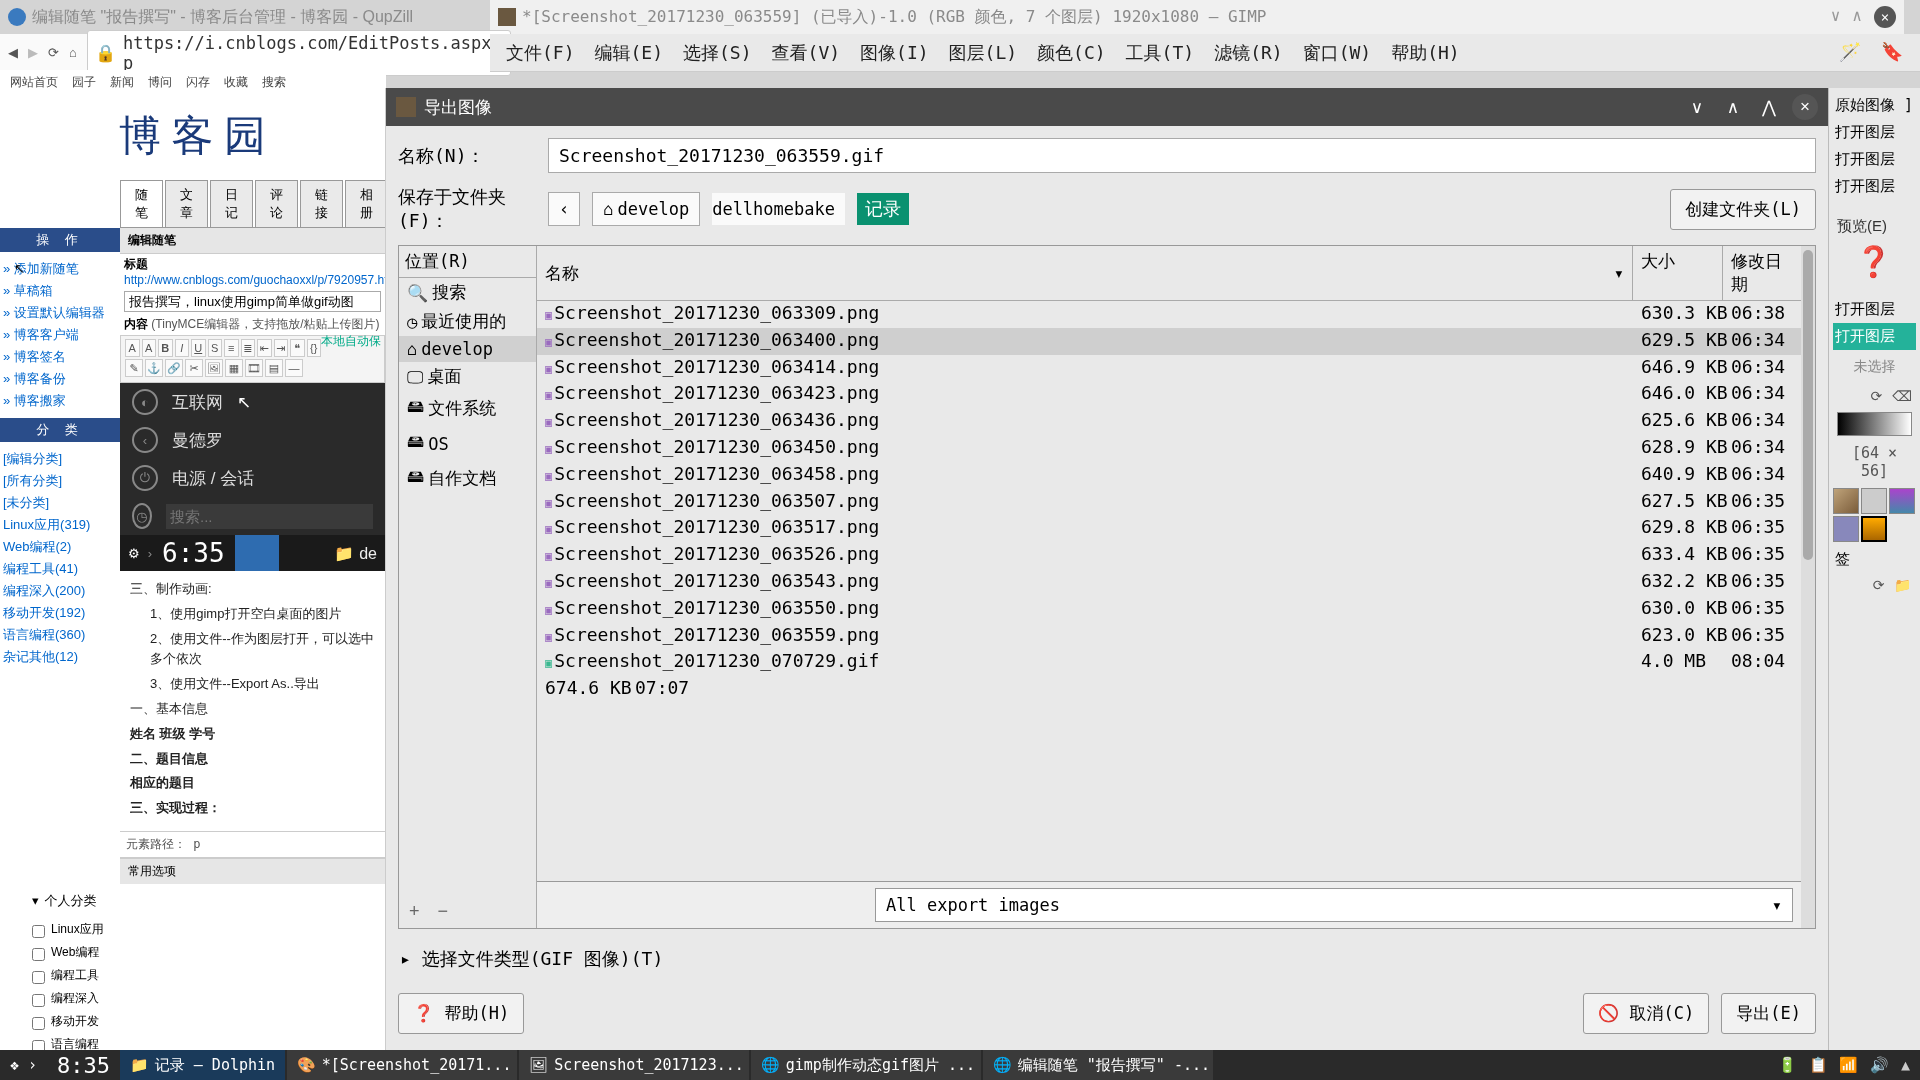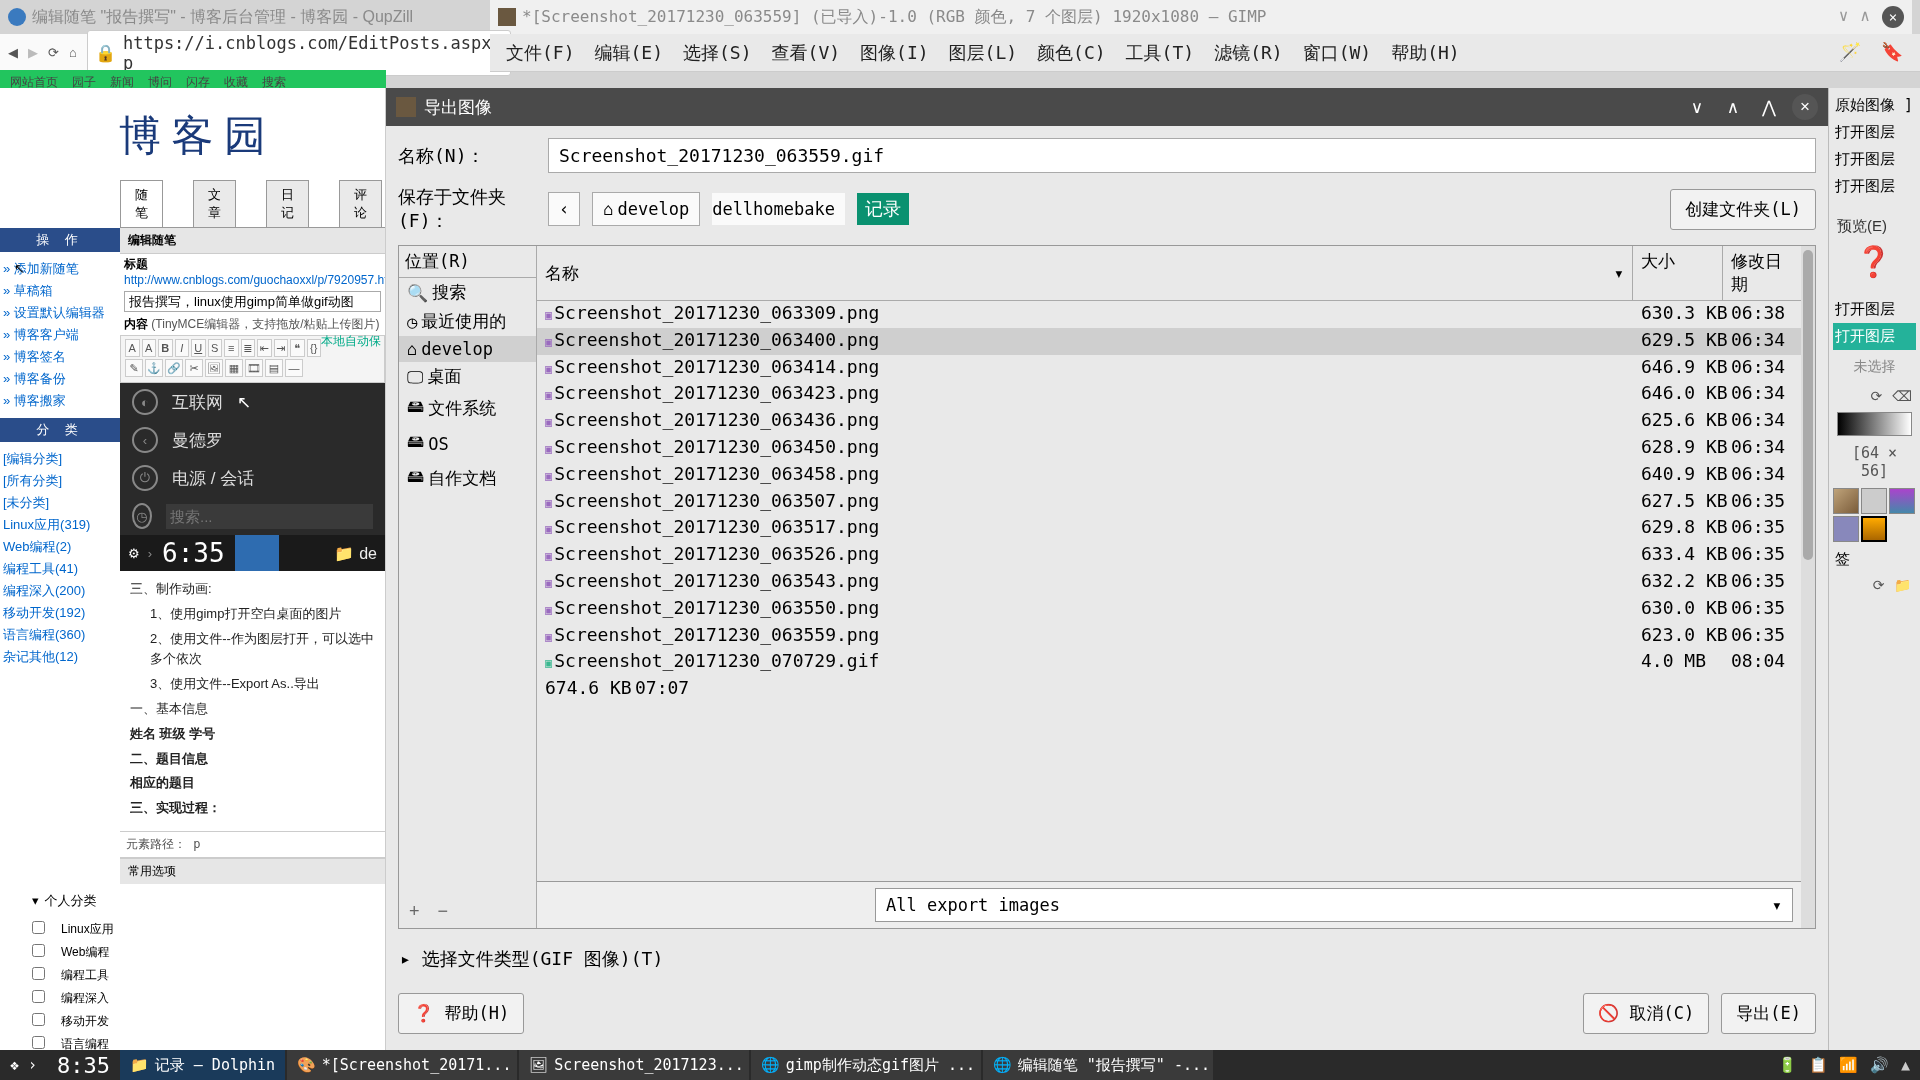--- a/index.html
+++ b/index.html
@@ -16,31 +16,31 @@
 
 .menubar { display: flex; gap: 4px; padding: 4px 8px; background: #e9e9e9; font-size: 18px; color: #222; font-family: monospace; border-bottom: 1px solid #ccc; }
 .menubar span { padding: 3px 8px; }
 
 
 .browser-toolbar { display: flex; align-items: center; gap: 10px; padding: 6px 8px; background: #fafafa; border-bottom: 1px solid #ccc; }
 .browser-toolbar .icon { width: 18px; height: 18px; display: inline-flex; align-items: center; justify-content: center; color: #555; }
 .url-bar { flex: 1; display: flex; align-items: center; gap: 6px; padding: 2px 8px; border: 1px solid #ccc; border-radius: 3px; background: #fff; font-size: 17px; font-family: monospace; color: #333; }
 
 
-.bookmarks { display: flex; gap: 14px; padding: 4px 10px; background: #22c55e; font-size: 12px; color: #444; border-bottom: 1px solid #ddd; }
+.bookmarks { display: flex; gap: 14px; padding: 4px 10px; background: #ffffff; font-size: 12px; color: #444; border-bottom: 1px solid #ddd; }
 
 
 .workspace { position: absolute; top: 88px; left: 0; right: 0; bottom: 30px; display: flex; }
 .cnblogs { width: 386px; background: #fff; border-right: 1px solid #ccc; overflow: hidden; }
 .gimp-area { flex: 1; position: relative; background: #e9e9e9; }
 .right-panel { width: 92px; background: #e9e9e9; border-left: 1px solid #bbb; display: flex; flex-direction: column; }
 
 
 .logo { font-family: "KaiTi", serif; font-size: 42px; color: #1a3a7a; text-align: center; padding: 20px 0 16px; }
-.tabs { display: flex; border-bottom: 1px solid #999; margin-left: 120px; gap: 28px; }
+.tabs { display: flex; border-bottom: 1px solid #999; margin-left: 120px; }
 .tabs span { padding: 5px 14px; font-size: 13px; border: 1px solid #999; border-bottom: none; background: #eaeaea; margin-right: 2px; }
 .tabs span.active { background: #fff; }
 
 .sidebar { width: 120px; background: #fff; float: left; }
 .section-hdr { background: #2a4d8a; color: #fff; text-align: center; padding: 3px 0; font-size: 13px; letter-spacing: 6px; }
 .sidebar-links { padding: 6px 3px; }
 .sidebar-links a { display: block; color: #0066cc; font-size: 13px; padding: 2px 0; text-decoration: none; }
 .sidebar-links a::before { content: "» "; }
 .cat-links a::before { content: ""; }
 .cursor-arrow { position: absolute; left: 14px; top: 261px; font-size: 13px; color: #000; }
@@ -68,21 +68,21 @@
 
 .post-content { padding: 8px 10px; font-size: 13px; line-height: 1.6; color: #222; }
 .post-content p { margin-bottom: 4px; }
 .post-content .b { font-weight: bold; }
 .path-row { border-top: 1px solid #ccc; border-bottom: 1px solid #ccc; padding: 4px 6px; font-size: 12px; color: #555; font-family: monospace; }
 .options-hdr { background: #e6e6e6; padding: 4px 8px; font-size: 12px; border-top: 1px solid #ccc; }
 
 .cat-checks { margin-left: 20px; padding: 8px 12px; }
 .cat-header { display: flex; align-items: center; gap: 6px; margin-bottom: 8px; }
 .cat-grid { display: flex; flex-wrap: wrap; }
-.cat-cell { width: 196px; display: flex; align-items: flex-start; gap: 16px; font-size: 12px; padding: 3px 0; }
+.cat-cell { width: 196px; display: flex; align-items: flex-end; gap: 6px; font-size: 12px; padding: 3px 0; }
 .cat-cell input { width: 13px; height: 13px; }
 
 
 .dialog { position: absolute; top: 0; left: 0; right: 0; bottom: 0; background: #e9e9e9; display: flex; flex-direction: column; }
 .dialog-title { background: #4a4a4a; color: #fff; display: flex; align-items: center; padding: 6px 10px; font-size: 17px; }
 .dialog-title .wicons { margin-left: auto; display: flex; gap: 10px; align-items: center; }
 .dialog-title .wicon { width: 26px; height: 26px; display: flex; align-items: center; justify-content: center; color: #fff; }
 .dialog-title .wclose { background: #555; border-radius: 50%; }
 
 .dialog-body { padding: 12px; display: flex; flex-direction: column; gap: 12px; flex: 1; }
@@ -142,21 +142,21 @@
 </style>
 </head>
 <body>
 
 <div class="titlebar" style="position:absolute;left:0;top:0;width:490px;height:34px;">
   <div class="titlebar-left">
     <span style="width:18px;height:18px;border-radius:50%;background:#3a7abf;display:inline-block;"></span>
     <span>编辑随笔 "报告撰写" - 博客后台管理 - 博客园 - QupZill</span>
   </div>
 </div>
-<div class="titlebar gimp-title" style="position:absolute;left:490px;top:0;right:8px;height:34px;">
+<div class="titlebar gimp-title" style="position:absolute;left:490px;top:0;right:16px;height:34px;">
   <div class="titlebar-left">
     <span style="width:18px;height:18px;background:#6a5840;display:inline-block;"></span>
     <span>*[Screenshot_20171230_063559] (已导入)-1.0 (RGB 颜色, 7 个图层) 1920x1080 — GIMP</span>
   </div>
   <div class="titlebar-right">
     <span>∨</span>
     <span>∧</span>
     <span class="close-btn">×</span>
   </div>
 </div>

